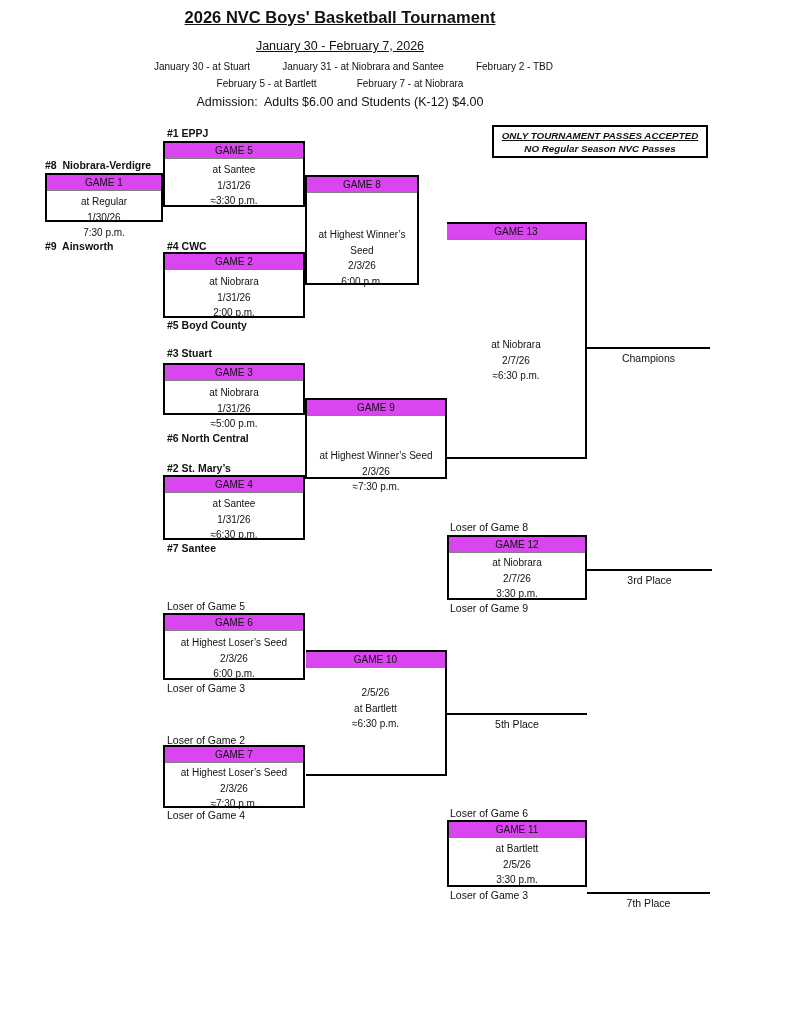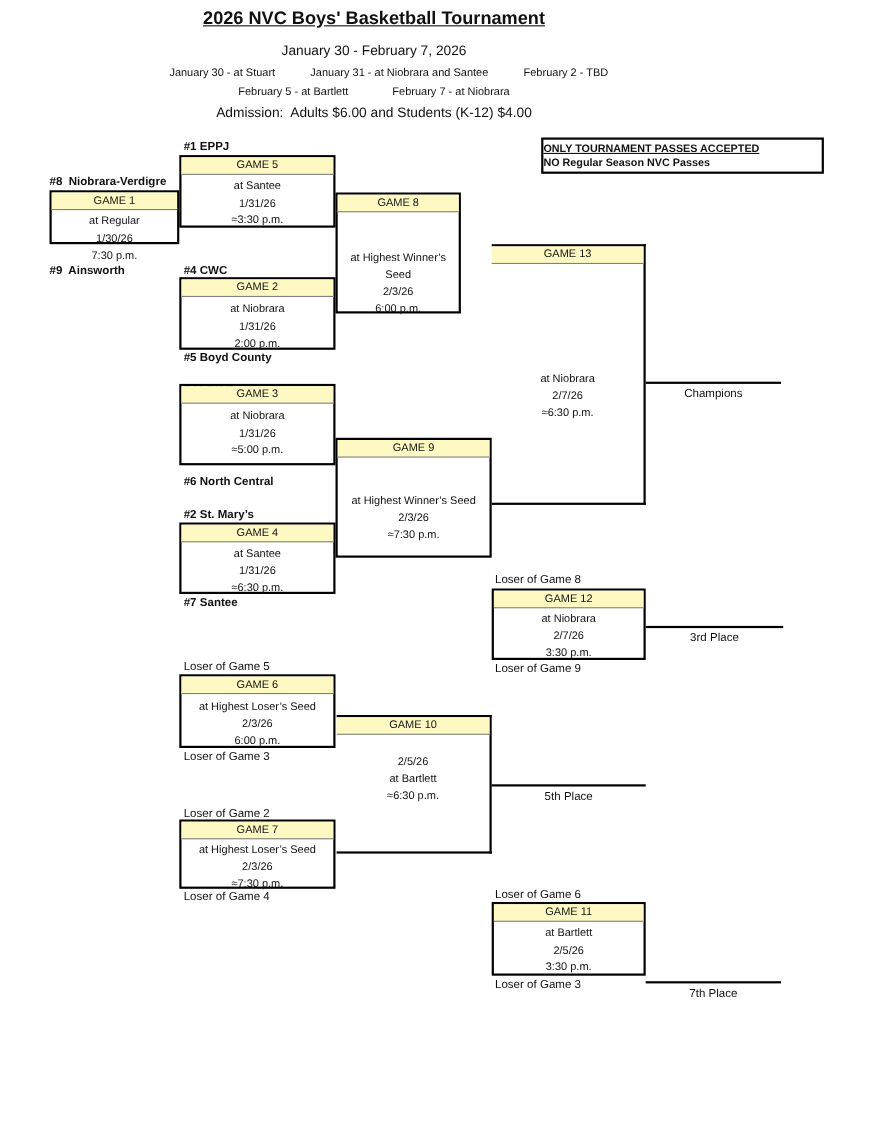--- a/index.html
+++ b/index.html
@@ -4,41 +4,41 @@
 <style>
   html,body { margin:0; padding:0; background:#e8e8e8; }
   .page {
     position:relative; width:791px; height:1024px; background:#ffffff;
     font-family:"Liberation Sans", sans-serif; color:#111; margin:0 auto;
     overflow:hidden;
   }
   
   .header { position:absolute; left:0; top:0; width:680px; text-align:center; }
   .title { position:absolute; left:0; right:0; top:8px; font-size:16.5px; font-weight:bold; text-decoration:underline; }
-  .daterange { position:absolute; left:0; right:0; top:39px; font-size:12.5px; }
+  .daterange { position:absolute; left:0; right:0; top:39px; font-size:12.5px;text-decoration:underline; }
   .sched1 { position:absolute; left:0; right:0; top:61px; font-size:10px;padding-left:27px; }
   .sched1 span { margin:0 16px; }
   .sched2 { position:absolute; left:0; right:0; top:78px; font-size:10px; }
   .sched2 span { margin:0 20px; }
   .admission { position:absolute; left:0; right:0; top:95px; font-size:12.5px; }
   
   .notice {
-    position:absolute; left:492px; top:125px; width:257px; height:33px;
-    border:2px solid #000; box-sizing:border-box; text-align:left;
+    position:absolute; left:492px; top:125px; width:216px; height:33px;
+    border:2px solid #000; box-sizing:border-box; text-align:center;font-style:italic;
   }
   .notice .n1 { margin-top:3px; font-size:9.8px; font-weight:bold; text-decoration:underline; }
   .notice .n2 { margin-top:2px; font-size:9.8px; font-weight:bold; }
   
   .gbox {
     position:absolute; border:2px solid #000; box-sizing:border-box; background:transparent;
   }
   .gbox.open-left { border-left:none; }
   .gbar {
     position:absolute; top:0; left:0; right:0; height:15px;
-    background:#fef9c3; border-bottom:1px solid #808080;
+    background:#d946ef; border-bottom:1px solid #808080;
     font-size:10px; line-height:15px; text-align:center;
   }
   .gcontent { position:absolute; left:0; right:0; text-align:center; font-size:10px; line-height:15.5px; }
   
   .lbl { position:absolute; font-size:10.5px; white-space:pre; }
   .lbl.bold { font-weight:bold; }
   
   .tail { position:absolute; border-top:2px solid #000; text-align:center; }
   .tail .tlabel { padding-top:3px; font-size:10.5px; }
 </style>
@@ -103,21 +103,21 @@
 
   <div class="gbox" style="left:163px;top:252px;width:142px;height:66px">
     <div class="gbar">GAME 2</div>
     <div class="gcontent" style="top:20px">
       <div>at Niobrara</div>
       <div>1/31/26</div>
       <div>2:00 p.m.</div>
     </div>
   </div>
 
-  <div class="gbox" style="left:163px;top:349px;width:142px;height:74px">
+  <div class="gbox" style="left:163px;top:363px;width:142px;height:52px">
     <div class="gbar">GAME 3</div>
     <div class="gcontent" style="top:20px">
       <div>at Niobrara</div>
       <div>1/31/26</div>
       <div>≈5:00 p.m.</div>
     </div>
   </div>
 
   <div class="gbox" style="left:163px;top:475px;width:142px;height:65px">
     <div class="gbar">GAME 4</div>
@@ -148,21 +148,21 @@
 
   <div class="gbox" style="left:305px;top:175px;width:114px;height:110px">
     <div class="gbar">GAME 8</div>
     <div class="gcontent" style="top:50px">
       <div>at Highest Winner’s Seed</div>
       <div>2/3/26</div>
       <div>6:00 p.m.</div>
     </div>
   </div>
 
-  <div class="gbox" style="left:305px;top:398px;width:142px;height:109px">
+  <div class="gbox" style="left:305px;top:398px;width:142px;height:81px">
     <div class="gbar">GAME 9</div>
     <div class="gcontent" style="top:48px">
       <div>at Highest Winner’s Seed</div>
       <div>2/3/26</div>
       <div>≈7:30 p.m.</div>
     </div>
   </div>
 
   <div class="gbox open-left" style="left:306px;top:650px;width:141px;height:126px">
     <div class="gbar">GAME 10</div>

